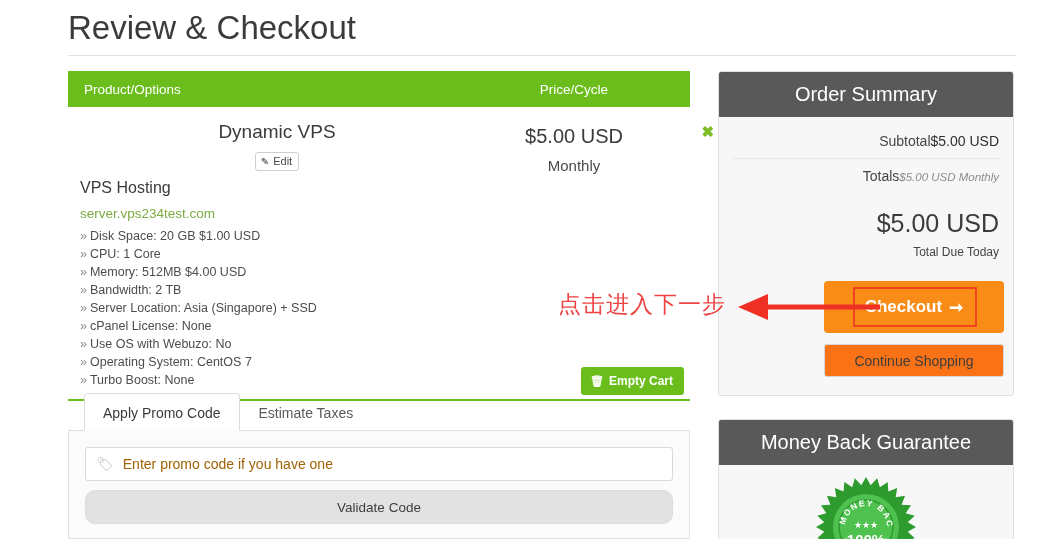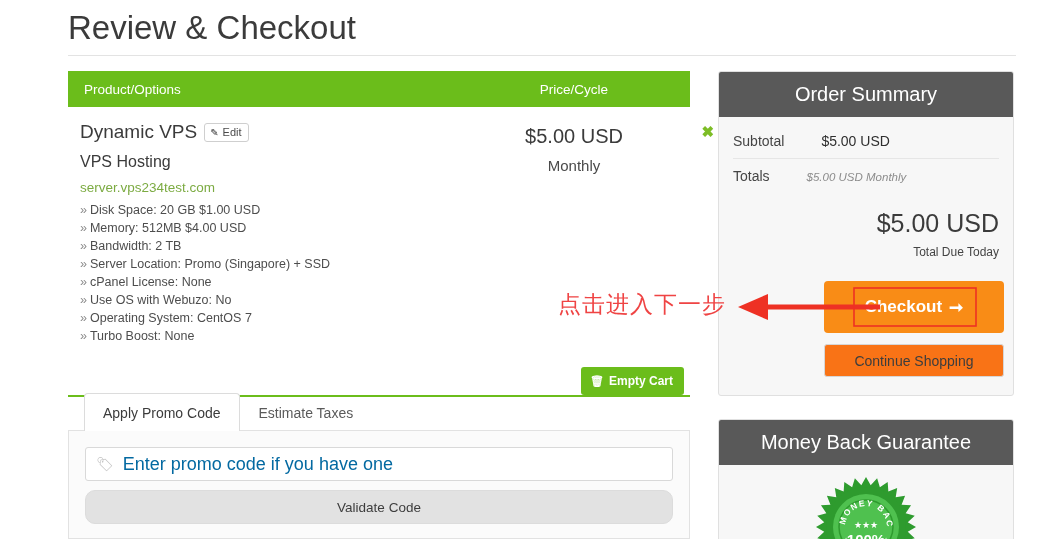--- a/index.html
+++ b/index.html
@@ -59,20 +59,21 @@
   .item-main { flex: 1 1 auto; padding-left: 0px; }
   .item-price { width: 200px; text-align: center; position: relative; }
 
   .product-name {
     font-size: 19px;
     color: #3b3b3b;
     line-height: 26px;
     display: flex;
     align-items: center;
     gap: 7px;
+    flex-direction: column;
   }
   .edit-btn {
     display: inline-flex;
     align-items: center;
     gap: 4px;
     border: 1px solid #cfcfcf;
     border-radius: 3px;
     background: #ffffff;
     font-size: 11px;
     color: #4a4a4a;
@@ -186,22 +187,22 @@
     background: #ffffff;
     border: 1px solid #d9d9d9;
     border-radius: 3px;
     display: flex;
     align-items: center;
     padding: 0 10px;
     gap: 9px;
   }
   .promo-input .tag-icon { color: #bdbdbd; font-size: 14px; }
   .promo-input .ph {
-    font-size: 18px;
-    color: #0369a1;
+    font-size: 14px;
+    color: #a16207;
     line-height: 18px;
   }
   .validate-btn {
     width: 100%;
     height: 34px;
     margin-top: 9px;
     background: #e2e2e2;
     border: 1px solid #dcdcdc;
     border-radius: 10px;
     font-size: 13.5px;
@@ -226,25 +227,24 @@
     font-size: 20px;
     line-height: 26px;
     padding: 9px 0 10px 0;
     border-radius: 2px 2px 0 0;
   }
   .order-panel { top: 71px; height: 325px; }
   .panel-body { padding: 12px 14px 14px 14px; }
 
   .sum-row {
     display: flex;
-    justify-content: flex-start;
+    justify-content: flex-end;
     align-items: baseline;
     padding: 4px 0 9px 0;
     border-bottom: 1px solid #e6e6e6;
-    gap: 37px;
   }
   .sum-row.last { border-bottom: none; padding-top: 9px; }
   .sum-label { font-size: 14px; color: #454545; }
   .sum-value { font-size: 14px; color: #2f2f2f; }
   .sum-value.muted {
     font-size: 11.5px;
     color: #8c8c8c;
     font-style: italic;
   }
 
@@ -340,23 +340,24 @@
             <span>Dynamic VPS</span>
             <span class="edit-btn">
               <span class="pencil">✎</span>
               <span>Edit</span>
             </span>
           </div>
           <div class="product-sub">VPS Hosting</div>
           <div class="product-domain">server.vps234test.com</div>
           <ul class="spec-list">
             <li><span class="chev">»</span><span>Disk Space: 20 GB $1.00 USD</span></li>
+            <li><span class="chev">»</span><span>CPU: 1 Core</span></li>
             <li><span class="chev">»</span><span>Memory: 512MB $4.00 USD</span></li>
             <li><span class="chev">»</span><span>Bandwidth: 2 TB</span></li>
-            <li><span class="chev">»</span><span>Server Location: Promo (Singapore) + SSD</span></li>
+            <li><span class="chev">»</span><span>Server Location: Asia (Singapore) + SSD</span></li>
             <li><span class="chev">»</span><span>cPanel License: None</span></li>
             <li><span class="chev">»</span><span>Use OS with Webuzo: No</span></li>
             <li><span class="chev">»</span><span>Operating System: CentOS 7</span></li>
             <li><span class="chev">»</span><span>Turbo Boost: None</span></li>
           </ul>
         </div>
 
         <div class="item-price">
           <div class="price-amount">$5.00 USD</div>
           <div class="price-cycle">Monthly</div>

